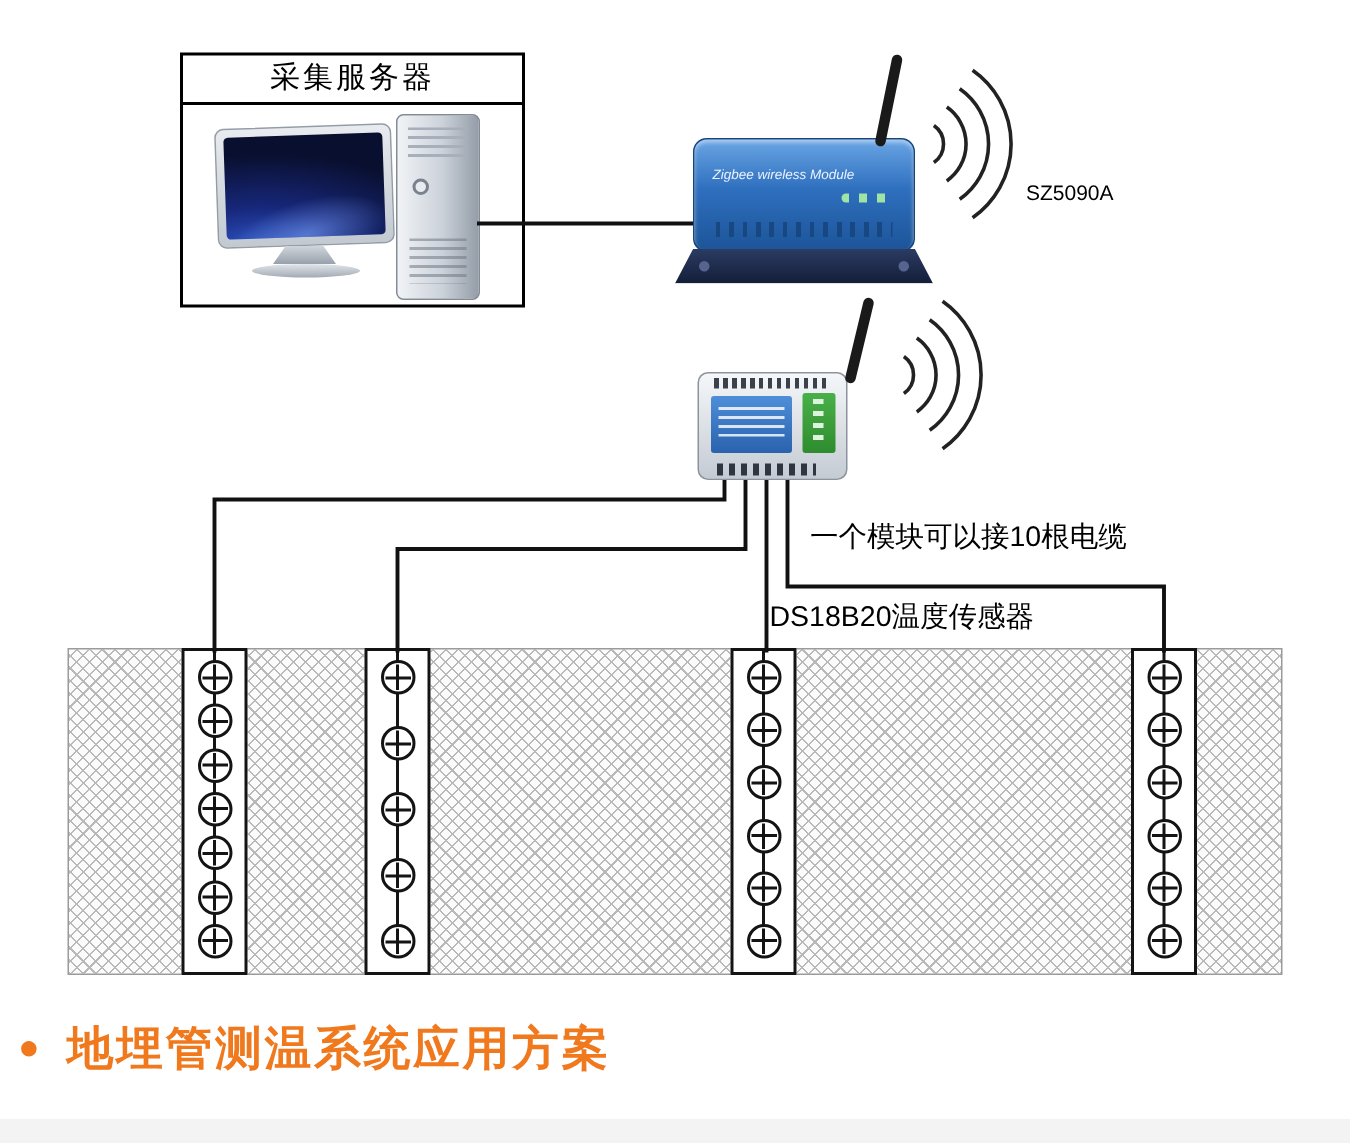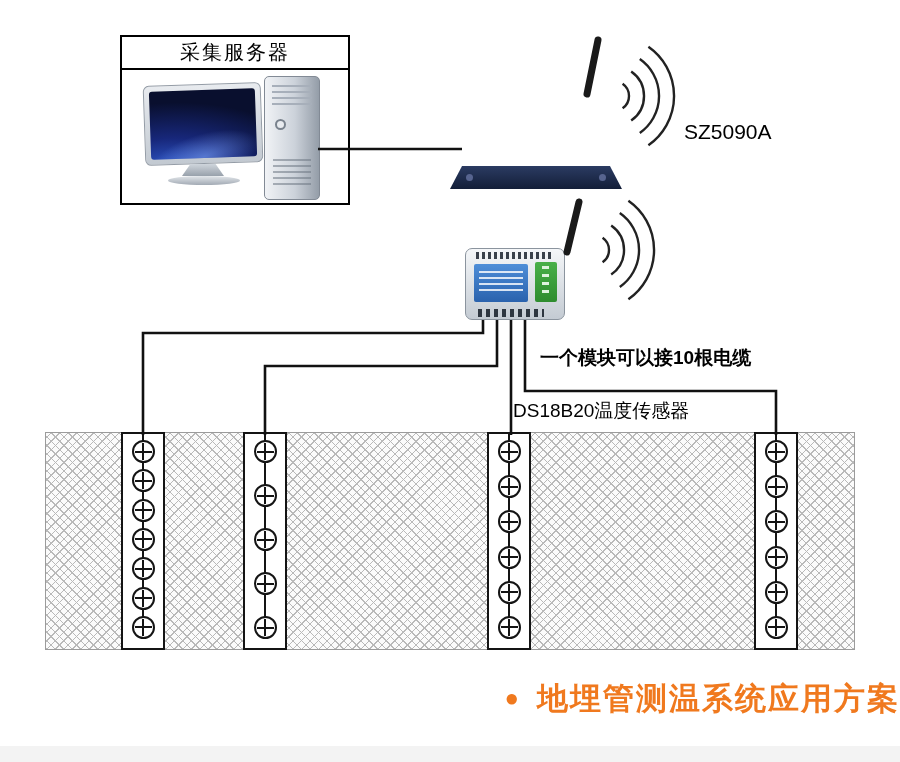--- a/index.html
+++ b/index.html
@@ -64,23 +64,23 @@
     background:repeating-linear-gradient(180deg, rgba(255,255,255,.9) 0 2px, transparent 2px 6px); }
   .m2-term { position:absolute; right:7px; top:13px; width:22px; height:40px; border-radius:2px;
     background:linear-gradient(180deg,#49b049,#2e8c2e); }
   .m2-term::after { content:""; position:absolute; left:7px; top:4px; bottom:4px; width:7px;
     background:repeating-linear-gradient(180deg,#def3de 0 3px, transparent 3px 8px); }
   .m2-pins { position:absolute; left:12px; bottom:2px; width:66px; height:8px;
     background:repeating-linear-gradient(90deg,#2e3640 0 4px, transparent 4px 8px); }
 
   
   .lbl { position:absolute; color:#000; white-space:nowrap; }
-  .lbl-sz5090a { left:684px; top:120px; font-size:21px; }
+  .lbl-sz5090a { left:684px; top:120px; font-size:14px; }
   .lbl-m2 { left:145px; top:260px; font-size:20px; }
-  .lbl-cable { left:540px; top:345px; font-size:19px;font-weight:bold; }
+  .lbl-cable { left:540px; top:345px; font-size:19px; }
   .lbl-sensor { left:513px; top:398px; font-size:19px; }
 
   
   .ground { position:absolute; left:45px; top:432px; width:810px; height:218px;
     border:1px solid #9b9b9b; background-color:#fbfbfb;
     background-image:
       repeating-linear-gradient(45deg, #b9b9b9 0 1px, transparent 1px 6px),
       repeating-linear-gradient(-45deg, #b9b9b9 0 1px, transparent 1px 6px); }
   .pipe { position:absolute; top:432px; width:44px; height:218px; background:#fff;
     border:2px solid #141414; display:flex; flex-direction:column;
@@ -92,22 +92,22 @@
     background:#fff; z-index:1; flex:0 0 auto; }
   .sensor::before { content:""; position:absolute; left:50%; top:1px; bottom:1px; width:2px;
     margin-left:-1px; background:#141414; }
   .sensor::after { content:""; position:absolute; top:50%; left:1px; right:1px; height:2px;
     margin-top:-1px; background:#141414; }
 
   
   .wires { position:absolute; left:0; top:0; pointer-events:none; z-index:7; }
 
   
-  .caption { position:absolute; left:0; right:0; top:678px; text-align:right;
-    font-weight:bold; font-size:31px; color:#f0791e; letter-spacing:2px; }
+  .caption { position:absolute; left:0; right:0; top:678px; text-align:left;
+    font-weight:bold; font-size:31px; color:#f0791e; letter-spacing:2px;padding-left:12px; }
   .caption .bullet { font-size:24px; vertical-align:3px; margin-right:16px; }
 
   .footer-strip { position:absolute; left:0; right:0; bottom:0; height:16px; background:#f3f3f3; }
 </style>
 </head>
 <body>
 
 <div class="stage">
 
   <div class="ground"></div>
@@ -153,20 +153,25 @@
       <div class="monitor-stand"></div>
       <div class="monitor-base"></div>
       <div class="tower">
         <div class="bays"></div>
         <div class="power"></div>
         <div class="grill"></div>
       </div>
     </div>
   </div>
 
+  <div class="m1-body">
+    <div class="m1-text">Zigbee wireless Module</div>
+    <div class="m1-leds"></div>
+    <div class="m1-vents"></div>
+  </div>
   <div class="m1-base"></div>
   <div class="lbl lbl-sz5090a">SZ5090A</div>
 
   <div class="m2-body">
     <div class="m2-top"></div>
     <div class="m2-panel"></div>
     <div class="m2-term"></div>
     <div class="m2-pins"></div>
   </div>
 

